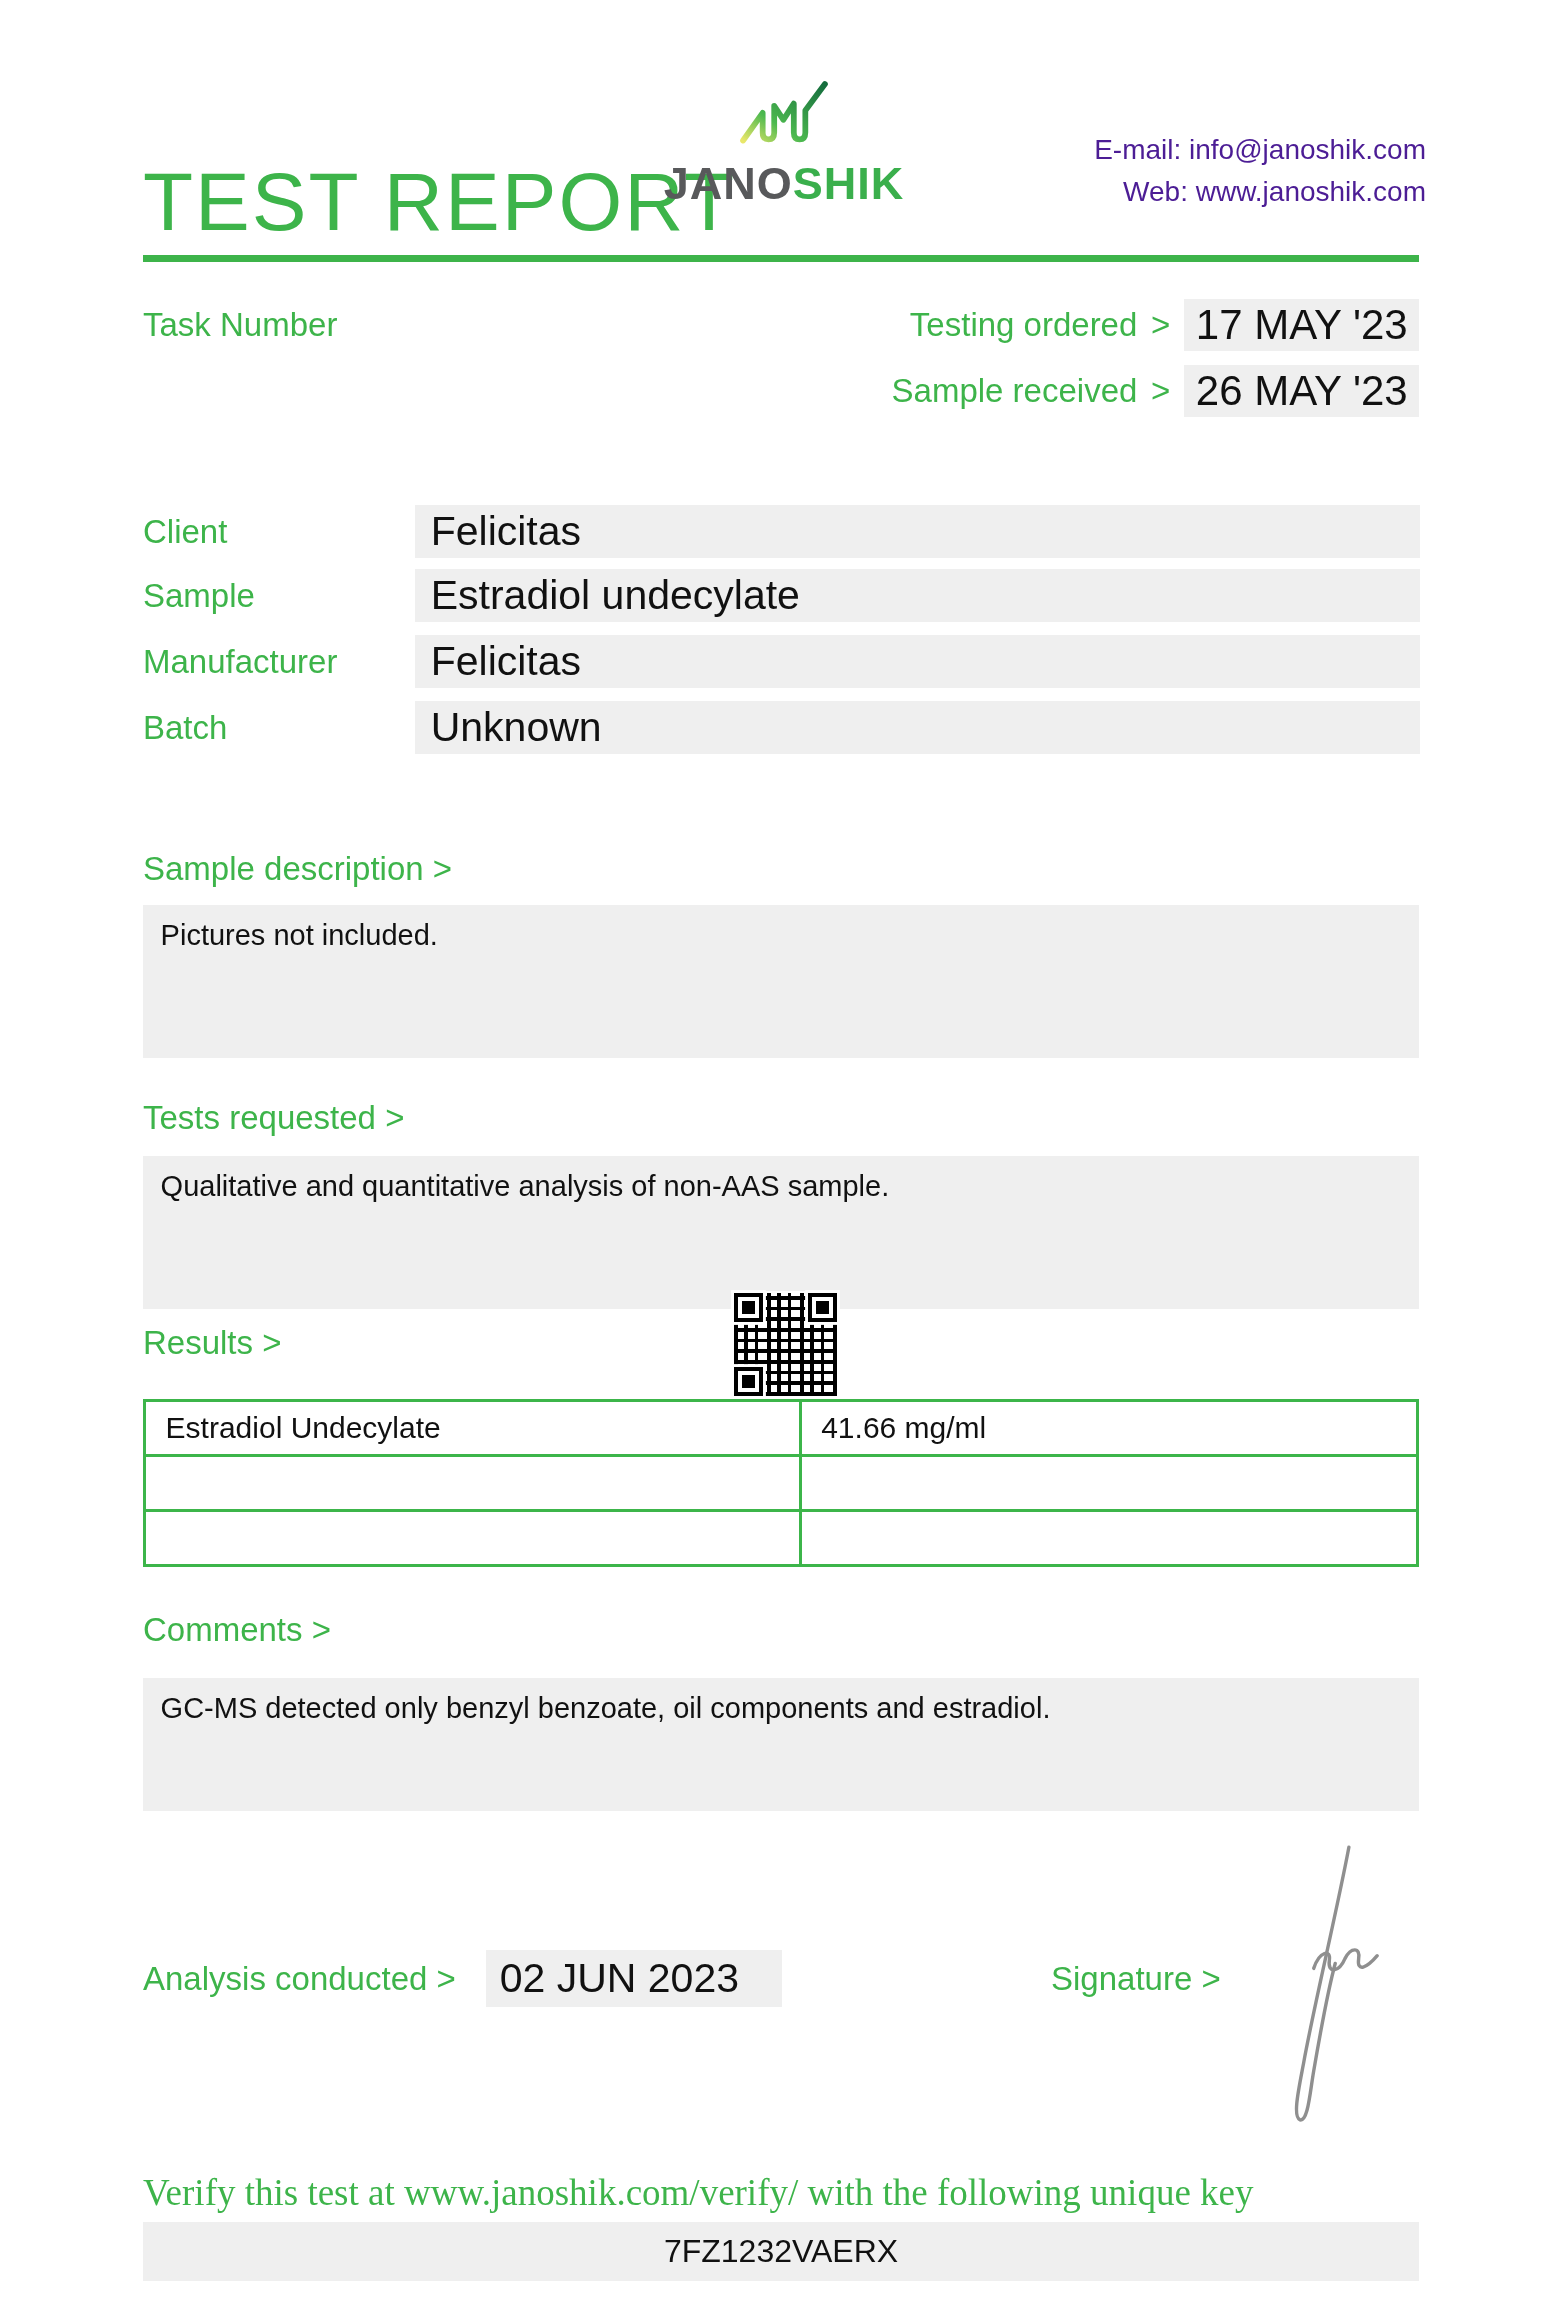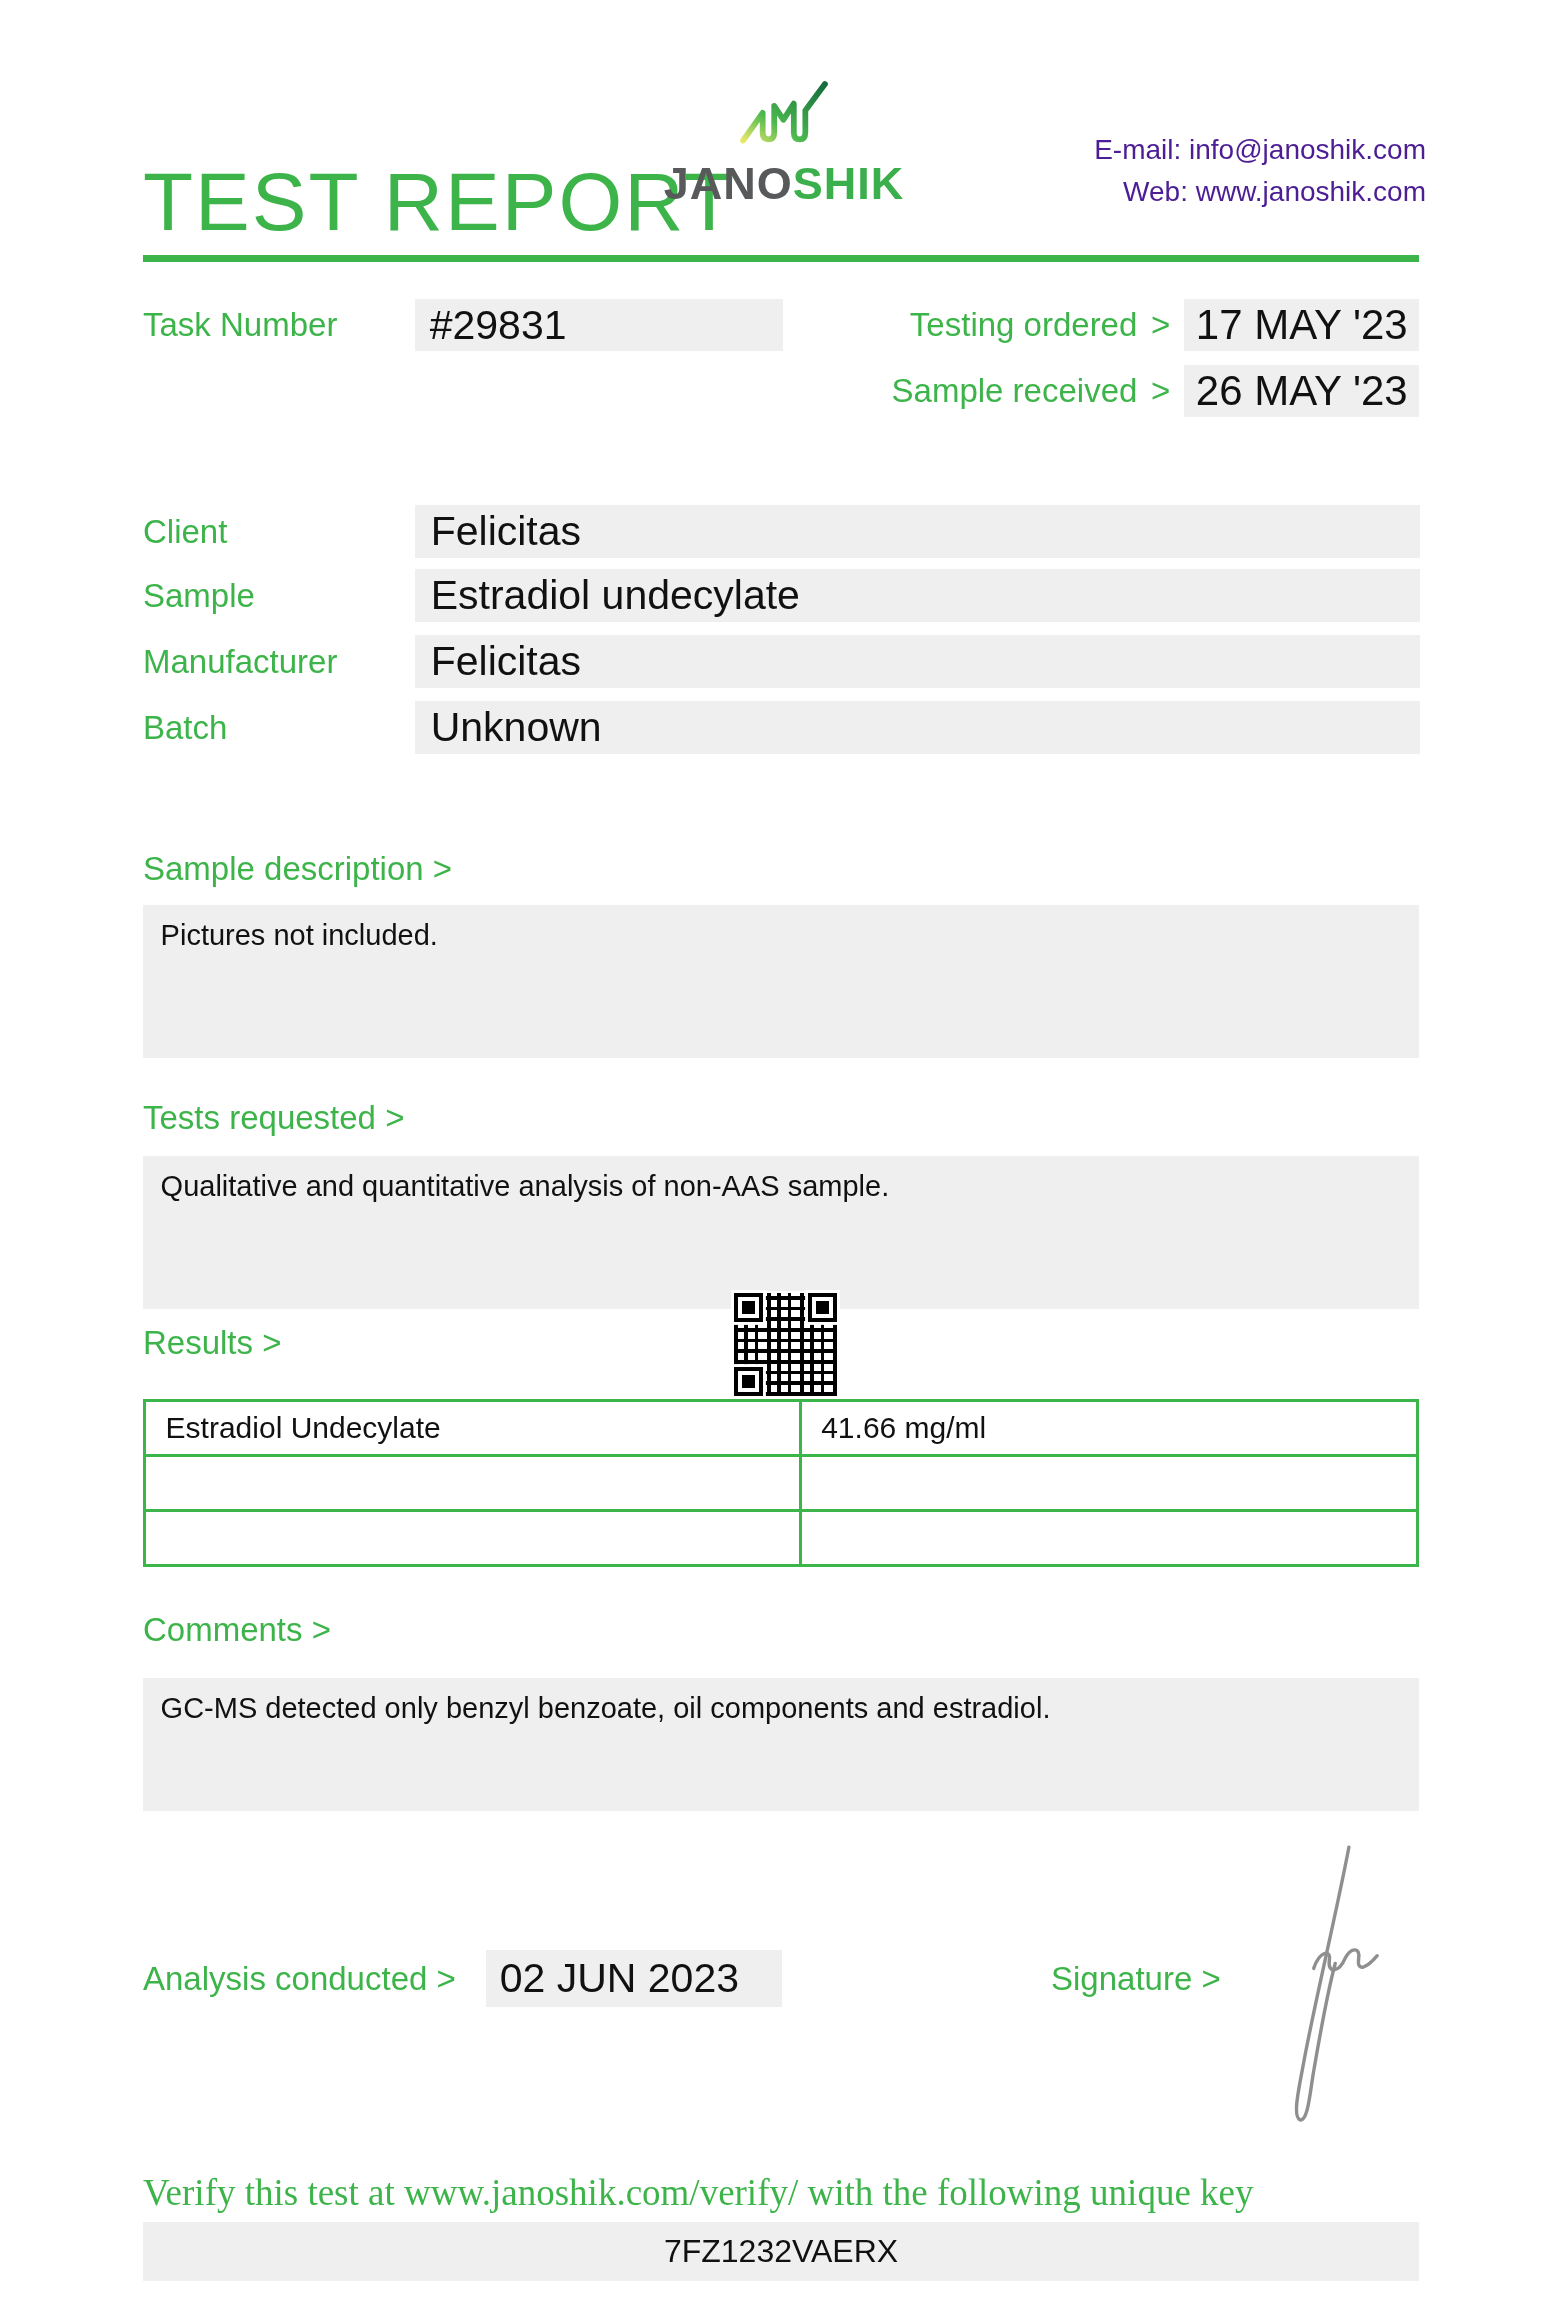--- a/index.html
+++ b/index.html
@@ -79,21 +79,20 @@
   </div>
 
   <div class="abs contact">
     <div>E-mail: info@janoshik.com</div>
     <div>Web: www.janoshik.com</div>
   </div>
 
   <div class="abs rule"></div>
 
   <div class="abs label task-label">Task Number</div>
-  <div class="abs graybox task-box">#29831</div>
 
   <div class="abs date-row" style="top:299px;">
     <span class="label">Testing ordered</span>
     <span class="arrow">&gt;</span>
     <span class="graybox date-box">17 MAY '23</span>
   </div>
   <div class="abs date-row" style="top:365px;">
     <span class="label">Sample received</span>
     <span class="arrow">&gt;</span>
     <span class="graybox date-box">26 MAY '23</span>

